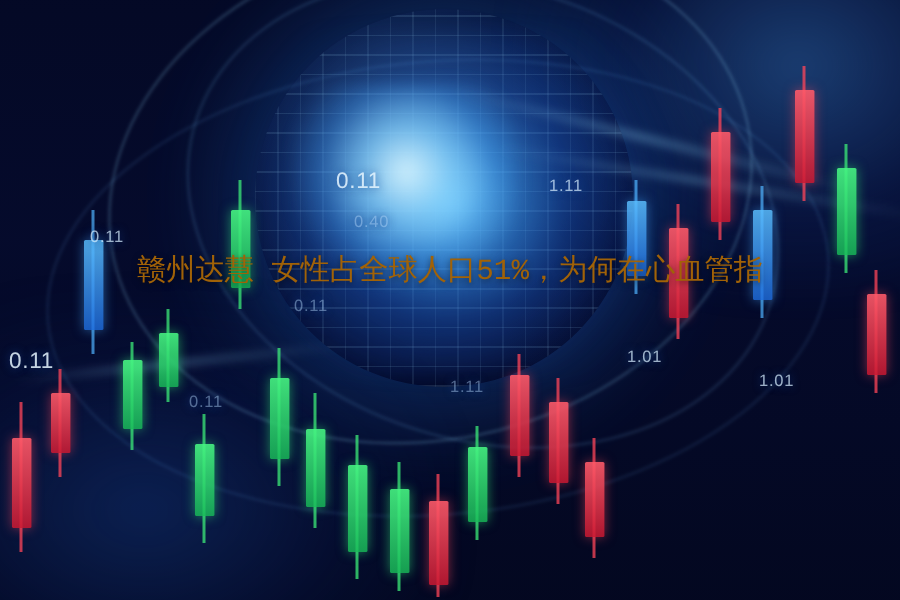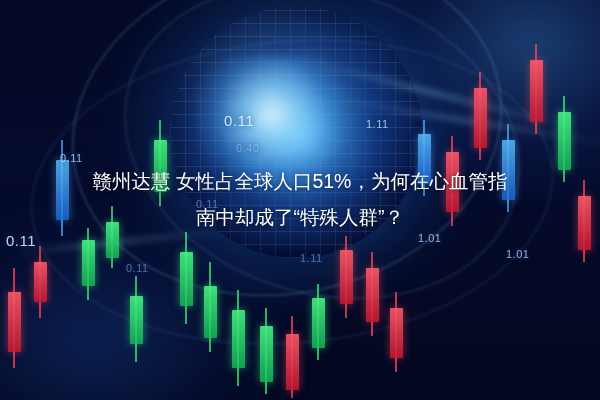--- a/index.html
+++ b/index.html
@@ -121,24 +121,24 @@
   }
   .price.big { font-size: 15px; color: rgba(230,246,255,0.85); }
   .price.dim { color: rgba(180,215,250,0.45); }
 
   
   .caption {
     position: absolute;
     left: 0; right: 0;
     top: 163px;
     text-align: center;
-    color: #ffffff;
+    color: #a16207;
     font-size: 19.5px;
     line-height: 36px;
-    font-family: Liberation Sans, sans-serif;
+    font-family: Liberation Mono, monospace;
     text-shadow: 0 1px 4px rgba(0,0,0,0.55);
     padding: 0 14px;
     box-sizing: border-box;
   }
   .caption .line { display: block; }
 </style>
 </head>
 <body>
 
 <div id="stage">
@@ -259,16 +259,15 @@
       <div class="price" style="left: 366px; top: 118px;">1.11</div>
       <div class="price" style="left: 418px; top: 232px;">1.01</div>
       <div class="price" style="left: 506px; top: 248px;">1.01</div>
       <div class="price dim" style="left: 126px; top: 262px;">0.11</div>
       <div class="price dim" style="left: 300px; top: 252px;">1.11</div>
       <div class="price dim" style="left: 196px; top: 198px;">0.11</div>
     </div>
 
   <div class="caption">
     <span class="line">赣州达慧 女性占全球人口51%，为何在心血管指</span>
-    <span class="line">南中却成了“特殊人群”？</span>
   </div>
 
 </div>
 
 </body></html>

